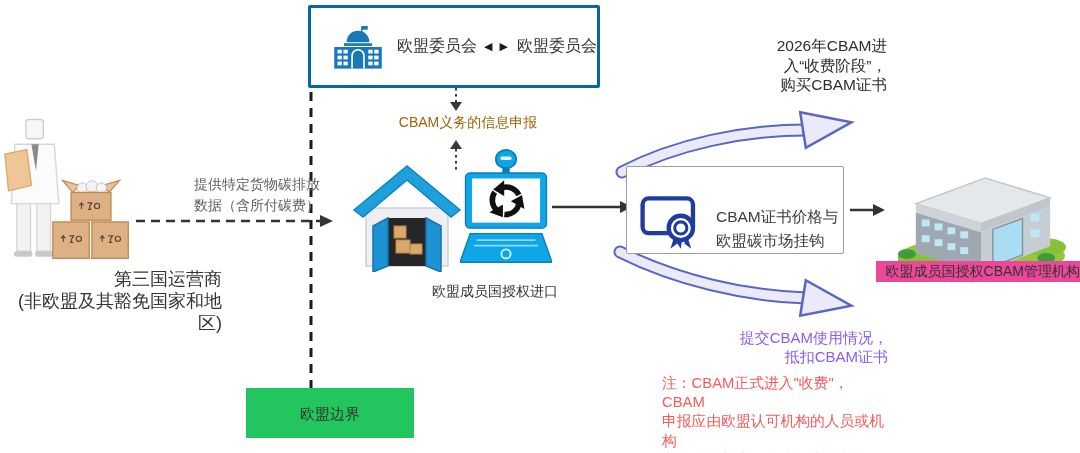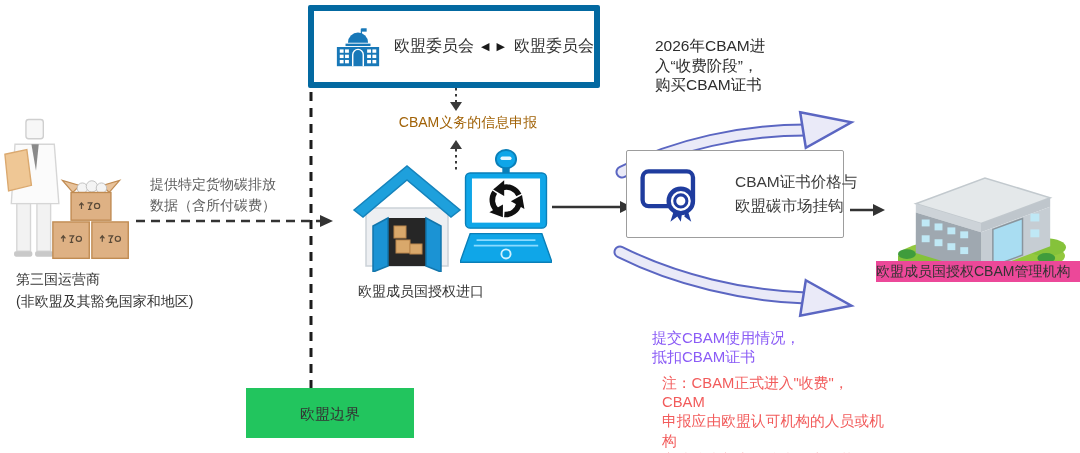--- a/index.html
+++ b/index.html
@@ -1,36 +1,36 @@
 <!DOCTYPE html>
 <html><head>
 <meta charset="utf-8">
 <style>
   html,body{margin:0;padding:0;background:#ffffff;}
   .canvas{position:relative;width:1080px;height:453px;background:#fff;overflow:hidden;
           font-family:"Liberation Sans","DejaVu Sans",sans-serif;color:#333;}
   .overlay{position:absolute;left:0;top:0;width:1080px;height:453px;pointer-events:none;}
   .top-box{position:absolute;left:308px;top:5px;width:292px;height:83px;background:#fff;
-           border:6px solid #0369a1;border-radius:2px;box-sizing:border-box;
+           border:3px solid #0369a1;border-radius:2px;box-sizing:border-box;
            display:flex;align-items:center;z-index:3;}
   .top-box-text{display:flex;align-items:center;gap:7px;font-size:16px;color:#333;margin-left:12px;white-space:nowrap;}
   .exch{font-size:11px;color:#1a1a1a;letter-spacing:2px;}
   .lbl{position:absolute;line-height:21px;}
-  .c{text-align:left;}
+  .c{text-align:right;}
   .dark{color:#333;font-size:14px;}
   .gray{color:#606060;font-size:14px;}
   .info-lbl{left:378px;top:112px;width:180px;text-align:center;font-size:14px;color:#a16207;z-index:2;}
-  .third-country{left:16px;top:268px;width:218px;font-size:14px;line-height:22px;}
+  .third-country{left:4px;top:268px;width:218px;font-size:18px;line-height:22px;}
   .emission{left:150px;top:174px;width:170px;line-height:21px;}
   .border-box{left:246px;top:388px;width:168px;height:50px;background:#22c55e;z-index:2;
               display:flex;align-items:center;justify-content:center;font-size:15px;color:#333;}
   .declarant{left:358px;top:280px;width:200px;font-size:14px;line-height:23px;background:#fff;z-index:2;}
-  .cert-box{position:absolute;left:626px;top:150px;width:218px;height:88px;background:#fff;
+  .cert-box{position:absolute;left:626px;top:166px;width:218px;height:88px;background:#fff;
             border:1px solid #9d9d9d;border-radius:2px;box-sizing:border-box;z-index:3;
-            display:flex;align-items:center;gap:19px;}
+            display:flex;align-items:flex-end;}
   .cert-text{font-size:15.5px;color:#3d3d3d;line-height:24px;margin-left:10px;white-space:nowrap;}
   .fee-note{left:655px;top:36px;width:232px;font-size:15.5px;color:#2e2e2e;line-height:19.5px;z-index:2;}
   .authority{left:876px;top:261px;width:204px;font-size:14px;color:#333;background:#ec4899;z-index:2;}
   .usage{left:652px;top:328px;width:236px;font-size:15px;color:#8b5cf6;line-height:19px;z-index:2;}
   .rednote{left:662px;top:374px;width:228px;font-size:14.8px;line-height:19.2px;z-index:2;color:#F25B5B;}
   .icon{position:absolute;z-index:2;}
 </style>
 </head>
 <body>
 

